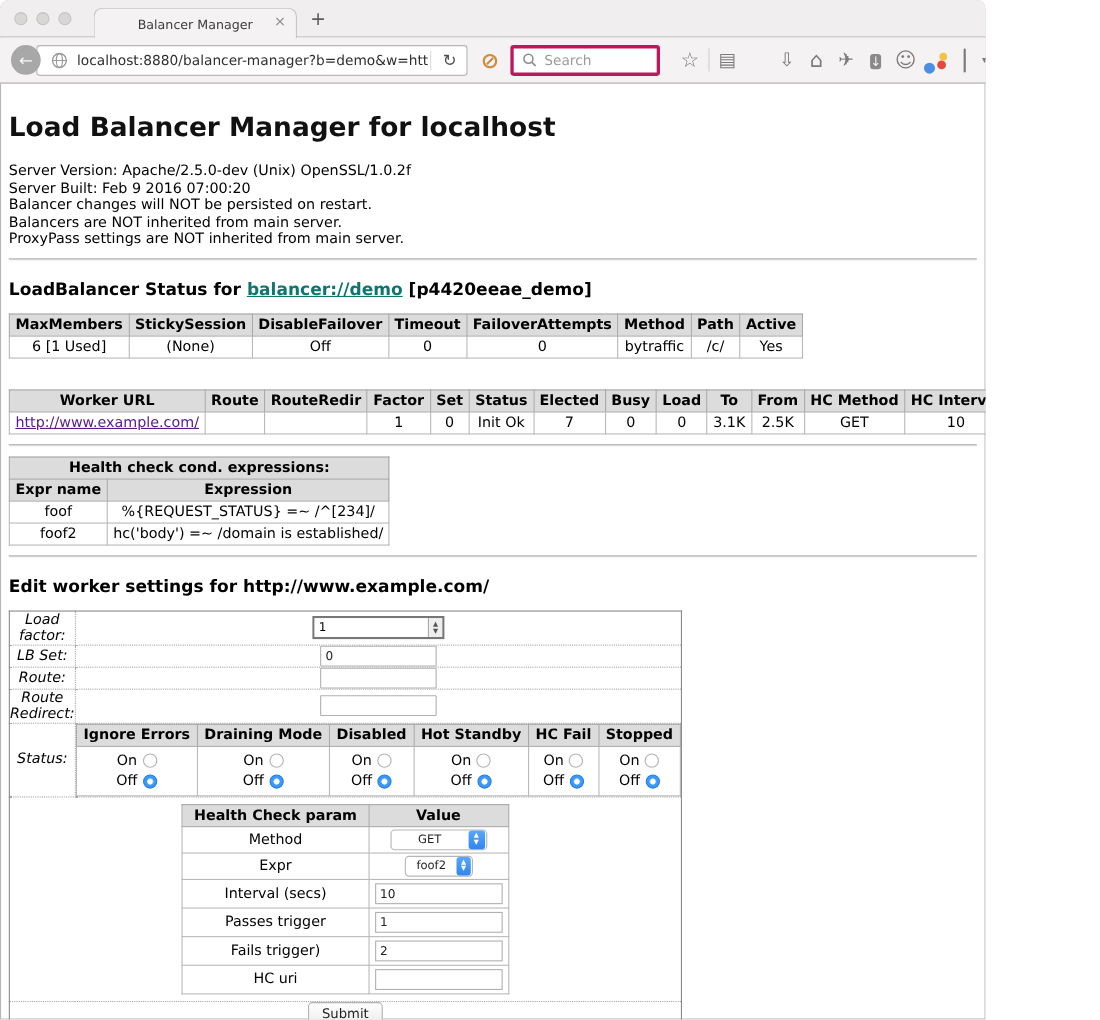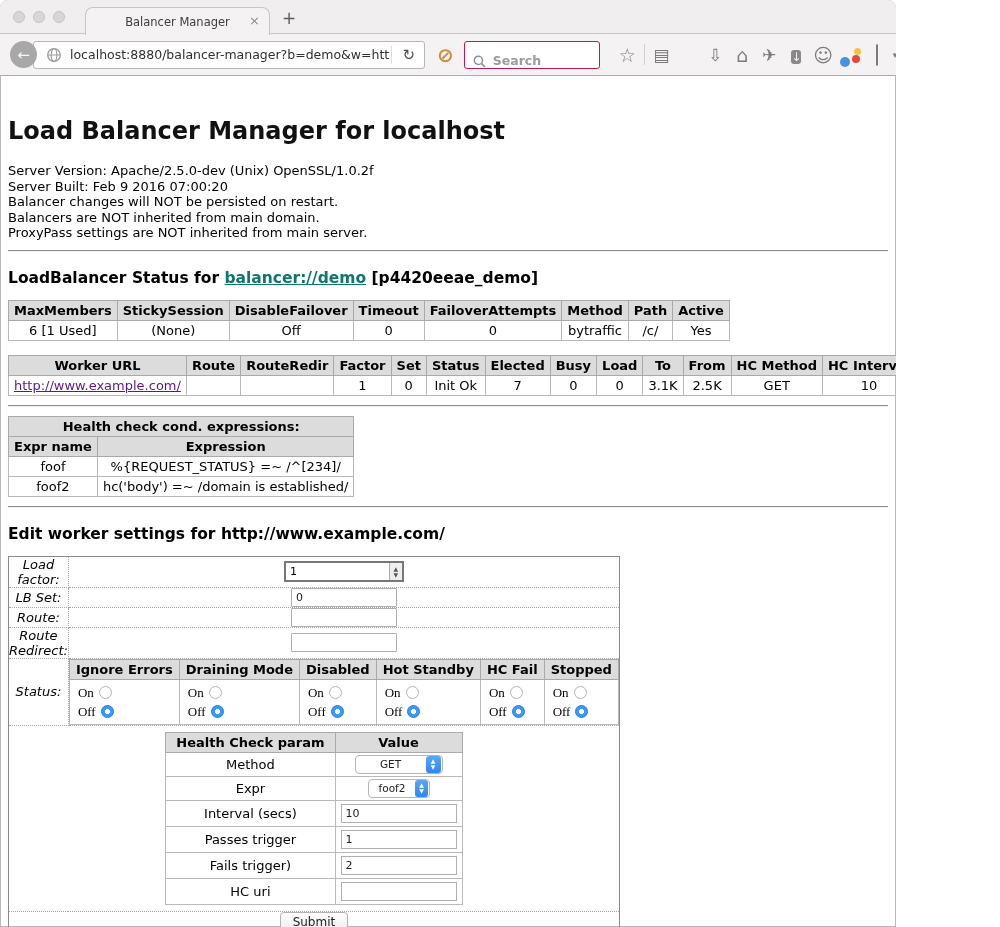--- a/index.html
+++ b/index.html
@@ -22,22 +22,22 @@
   .toolbar{height:42px;background:#f4f2f2;border-bottom:1px solid #adaaaa;display:flex;align-items:center;padding:0 10px;}
   .backbtn{width:27px;height:27px;border-radius:50%;background:#a8a8a8;color:#f6f6f6;display:flex;
            align-items:center;justify-content:center;font-size:15px;z-index:2;flex:0 0 auto;}
   .urlbar{flex:0 0 392px;height:28px;margin-left:-4px;background:#fff;border:1px solid #b8b6b6;border-radius:3px;
           display:flex;align-items:center;padding-left:12px;overflow:hidden;}
   .globe{flex:0 0 auto;margin-right:8px;display:flex;}
   .urltext{font-size:12.5px;color:#2f2f2f;white-space:nowrap;overflow:hidden;flex:1 1 auto;}
   .urlsep{width:1px;height:18px;background:#ddd;margin:0 2px;}
   .reload{flex:0 0 auto;font-size:15px;color:#4f4f4f;padding:0 9px;}
   .blocked{font-size:20px;color:#d08c3e;font-weight:bold;margin:0 10px 0 12px;}
-  .searchbar{flex:0 0 136px;height:28px;background:#fff;border:1px solid #be185d;border-radius:3px;
-             display:flex;align-items:flex-end;padding-left:8px;font-weight:bold;}
+  .searchbar{flex:0 0 136px;height:28px;background:#fff;border:3px solid #be185d;border-radius:3px;
+             display:flex;align-items:center;padding-left:8px;}
   .searchtext{font-size:12.5px;color:#9b9b9b;margin-left:7px;}
   .ticons{display:flex;align-items:center;margin-left:14px;color:#7c7a7a;}
   .ticon{width:27px;text-align:center;font-size:17px;color:#7c7a7a;flex:0 0 auto;}
   .tsep{width:1px;height:21px;background:#d2cfcf;margin:0 3px;flex:0 0 auto;}
   .pocketbox{width:16px;height:15px;background:#8a8888;border-radius:4px 4px 7px 7px;margin:0 auto;position:relative;}
   .pocketbox::after{content:"";position:absolute;left:4px;top:4px;width:8px;height:8px;border-left:2px solid #f4f2f2;
                     border-bottom:2px solid #f4f2f2;transform:rotate(-45deg) scale(.8);}
   .dlsq{width:16px;height:16px;background:#8a8888;border-radius:3px;margin:0 auto;color:#f4f2f2;
         font-size:12px;line-height:16px;text-align:center;}
   .dots{width:20px;height:17px;position:relative;margin:0 auto;}
@@ -45,49 +45,49 @@
   .dot.b{width:10px;height:10px;background:#4a90e2;right:0;top:2px;}
   .dot.r{width:8px;height:8px;background:#e5483f;left:2px;top:0;}
   .dot.y{width:7px;height:7px;background:#f6c244;left:4px;bottom:0;}
   .battery{width:11px;height:16px;border:1.5px solid #7c7a7a;border-radius:2px;margin:0 auto;position:relative;}
   .battery::before{content:"";position:absolute;left:2px;top:-3px;right:2px;height:2px;background:#7c7a7a;}
   .battery::after{content:"";position:absolute;left:1px;right:1px;top:3px;bottom:1px;background:#a9a7a7;}
   .caret{font-size:9px;color:#7c7a7a;margin-left:2px;}
 
   
   .page{padding:2px 8px 0 8px;color:#000;font-size:13px;}
-  .page h1{font-size:24px;font-weight:bold;margin:39px 0 18px 0;color:#111;}
+  .page h1{font-size:24px;font-weight:bold;margin:24px 0 18px 0;color:#111;}
   .info{line-height:15.5px;font-size:13px;}
   hr{border:0;border-top:1px solid #8f8f8f;border-bottom:1px solid #efefef;height:0;margin:9px 0;}
   .h3{font-size:15.5px;font-weight:bold;margin:17px 0 13px 0;}
   .h3 a{color:#0f766e;}
   a{color:#551a8b;}
 
   table.dtable{border-collapse:collapse;border:1px solid #7f7f7f;font-size:13px;}
   table.dtable th{background:#dcdcdc;border:1px solid #a9a9a9;padding:2px 5px;font-weight:bold;white-space:nowrap;}
   table.dtable td{border:1px solid #b9b9b9;padding:2px 5px;text-align:center;height:18px;white-space:nowrap;}
-  .mb{margin-bottom:14px;}
+  .mb{margin-bottom:28px;}
   .worker{width:984px;}
   .worker td.lft,.expr td.lft{text-align:center;}
 
   
   table.ftable{border-collapse:collapse;border:1px solid #8a8a8a;width:564px;font-size:13px;margin-bottom:10px;}
   table.ftable > tbody > tr > td{border:1px dotted #a5a5a5;padding:0;}
   td.flabel{width:100px;text-align:center;font-style:italic;}
   td.fval{text-align:center;padding:5px 0;}
   .txtin{width:106px;height:19px;border:1px solid #b0b0b0;border-radius:1px;font-size:11px;
          font-family:"DejaVu Sans",sans-serif;padding:0 4px;color:#222;}
   .numwrap{display:inline-flex;width:120px;height:21px;border:2px solid #777;background:#fff;align-items:stretch;}
   .numwrap input{border:0;flex:1 1 auto;width:80px;font-size:11px;font-family:"DejaVu Sans",sans-serif;padding:0 4px;outline:none;}
   .stepper{flex:0 0 13px;border-left:1px solid #aaa;background:#eee;display:flex;flex-direction:column;
            align-items:center;justify-content:center;font-size:6px;color:#555;line-height:6px;}
   table.stable{border-collapse:collapse;font-size:13px;border:1px solid #8a8a8a;}
   table.stable th{background:#dcdcdc;border:1px solid #a9a9a9;padding:2px 6px;white-space:nowrap;}
   table.stable td{border:1px solid #b9b9b9;padding:3px 8px;}
-  .radrow{display:flex;align-items:center;gap:5px;line-height:19px;font-family:Liberation Serif, serif;}
+  .radrow{display:flex;align-items:center;justify-content:center;gap:5px;line-height:19px;}
   .radio{width:13px;height:13px;border-radius:50%;background:#fff;border:1px solid #b3b3b3;flex:0 0 auto;}
   .radio.checked{border:1px solid #2a7de1;background:radial-gradient(circle,#fff 0 2.5px,#3b99fc 2.8px);}
   table.hctable{border-collapse:collapse;font-size:13px;border:1px solid #8a8a8a;margin:6px auto 6px auto;}
   table.hctable th{background:#dcdcdc;border:1px solid #a9a9a9;padding:2px 10px;white-space:nowrap;}
   table.hctable td{border:1px solid #b9b9b9;padding:2px 3px;text-align:center;height:21px;}
   td.hclabel{width:140px;}
   td.hcval{width:127px;}
   .sel{display:inline-flex;align-items:center;height:19px;background:#fff;border:1px solid #b5b5b5;
        border-radius:4px;padding:0 1px 0 0;vertical-align:middle;}
   .sel .seltext{font-size:10.5px;padding:0 10px;flex:1 1 auto;text-align:center;color:#222;}
@@ -165,21 +165,21 @@
     </div>
   </div>
 
   <div class="page">
     <h1>Load Balancer Manager for localhost</h1>
 
     <div class="info">
       <div>Server Version: Apache/2.5.0-dev (Unix) OpenSSL/1.0.2f</div>
       <div>Server Built: Feb 9 2016 07:00:20</div>
       <div>Balancer changes will NOT be persisted on restart.</div>
-      <div>Balancers are NOT inherited from main domain.</div>
+      <div>Balancers are NOT inherited from main server.</div>
       <div>ProxyPass settings are NOT inherited from main server.</div>
     </div>
 
     <hr>
 
     <div class="h3"><span>LoadBalancer Status for </span><a href="#">balancer://demo</a><span> [p4420eeae_demo]</span></div>
 
     <table class="dtable mb">
       <tbody>
           <tr>

